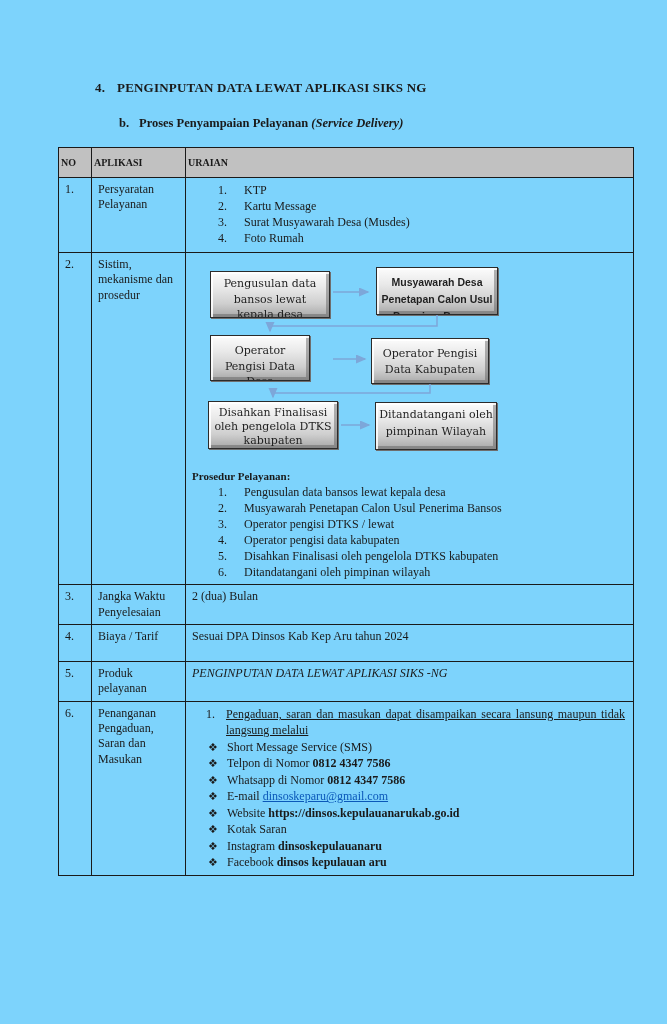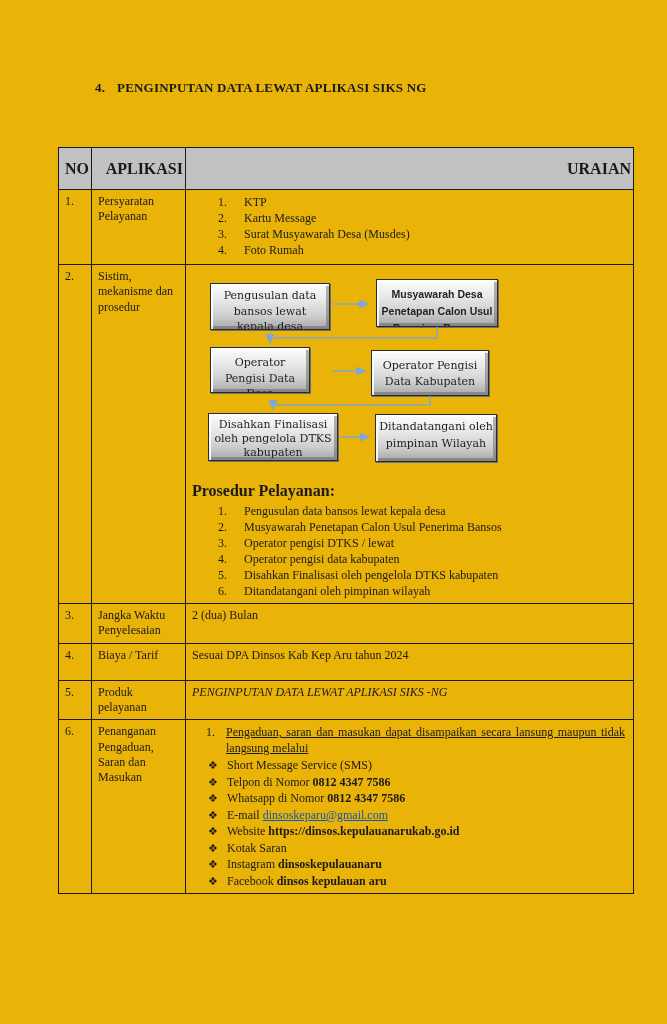--- a/index.html
+++ b/index.html
@@ -1,21 +1,21 @@
 <!DOCTYPE html>
 <html><head>
 <meta charset="utf-8">
 <style>
   * { margin: 0; padding: 0; box-sizing: border-box; }
   html, body { background: #888; }
   .page {
     position: relative;
     width: 667px;
     height: 1024px;
-    background: #eab308;
+    background: #7dd3fc;
     font-family: "Liberation Serif", serif;
     color: #1a1a1a;
     margin: 0 auto;
     overflow: hidden;
   }
   
   .doc-title {
     position: absolute;
     left: 95px; top: 80px;
     font-size: 13px;
@@ -44,23 +44,23 @@
     font-size: 12px;
   }
   table.main th, table.main td {
     border: 1px solid #1a1a1a;
     vertical-align: top;
     padding: 4px 6px;
   }
   table.main thead th {
     background: #c1c1c1;
     font-weight: bold;
-    text-align: right;
-    font-size: 16px;
-    height: 42px;
+    text-align: left;
+    font-size: 10px;
+    height: 30px;
     vertical-align: middle;
     padding: 2px;
   }
   td.no-cell { text-align: left; padding-left: 9px; }
   td.komp-cell { padding-left: 8px; line-height: 1.28; margin-left: 8px; }
   td.uraian-cell { padding-left: 8px; line-height: 1.3; }
 
   
   .num-list { margin-left: 26px; }
   .num-item { display: flex; line-height: 16px; }
@@ -81,21 +81,21 @@
     box-shadow: inset 2px 2px 0 rgba(255,255,255,0.85), inset -3px -3px 0 rgba(90,90,90,0.45), 1px 1px 0 #6e6e6e;
     overflow: hidden;
     text-align: center;
     color: #1f1f1f;
     padding: 4px 3px;
   }
   .fc-serif { font-family: "DejaVu Serif", serif; font-size: 11px; line-height: 15.5px; }
   .fc-sans  { font-family: "Liberation Sans", sans-serif; font-weight: bold; font-size: 10.5px; line-height: 17px; padding-top: 6px; }
   .fc-connectors { position: absolute; left: 0; top: 0; }
 
-  .prosedur-title { font-weight: bold; margin: 6px 0 1px 0; font-size: 16px; }
+  .prosedur-title { font-weight: bold; margin: 6px 0 1px 0; font-size: 11px; }
 
   
   .intro-item { display: flex; line-height: 16px; margin-left: 14px; }
   .intro-item .n { width: 20px; flex: 0 0 20px; }
   .intro-item .t { flex: 1; text-align: justify; padding-right: 2px; text-decoration: underline; }
   .bullets { margin-left: 16px; margin-top: 1px; }
   .bullet-item { display: flex; line-height: 16.5px; }
   .bullet-item .bm { width: 19px; flex: 0 0 19px; font-size: 11px; }
   .bullet-item b { font-weight: bold; }
   .link {
@@ -107,20 +107,23 @@
 </style>
 </head>
 <body>
 
 <div class="page">
 
   <div class="doc-title">
     <span class="num">4.</span><span>PENGINPUTAN DATA LEWAT APLIKASI SIKS NG</span>
   </div>
 
+  <div class="doc-subtitle">
+    <span class="letter">b.</span><span>Proses Penyampaian Pelayanan</span>&nbsp;<span class="it">(Service Delivery)</span>
+  </div>
 
   <table class="main">
     <colgroup>
         <col style="width:33px">
         <col style="width:94px">
         <col style="width:448px">
       </colgroup>
     <thead>
       <tr>
         <th>NO</th>

